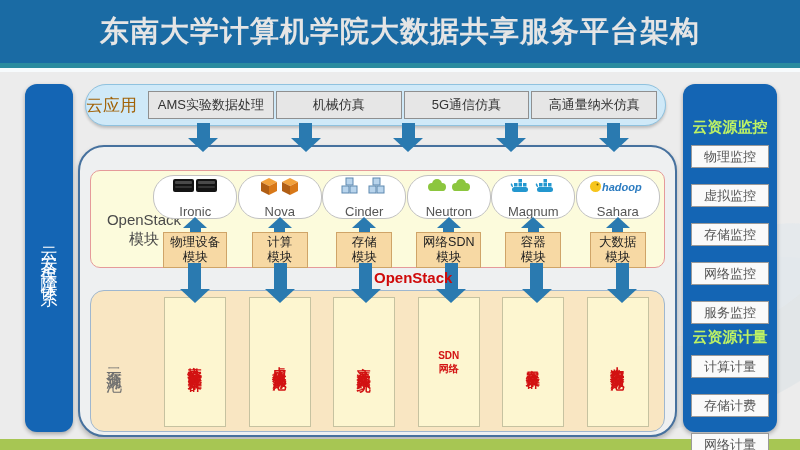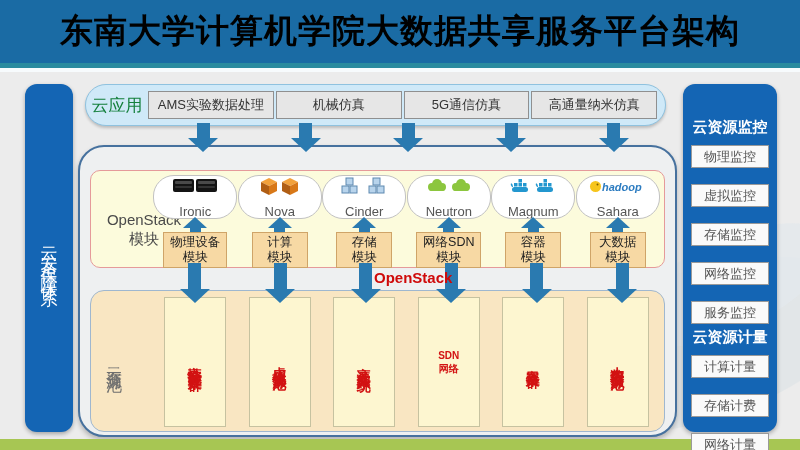--- a/index.html
+++ b/index.html
@@ -4,46 +4,46 @@
 <style>
   html,body{margin:0;padding:0}
   body{
     width:800px;height:450px;position:relative;overflow:hidden;
     background:#ececec;
     font-family:"Liberation Sans","DejaVu Sans",sans-serif;
   }
   
   .banner{position:absolute;left:0;top:0;width:800px;height:63px;background:#1a6ba4;z-index:2;
           display:flex;align-items:center;justify-content:center}
-  .banner .title{color:#000000;font-size:33px;font-weight:bold;letter-spacing:1px}
+  .banner .title{color:#e5e5e5;font-size:29px;font-weight:bold;letter-spacing:1px}
   .teal-strip{position:absolute;left:0;top:63px;width:800px;height:5px;background:#2a8b9f;z-index:2}
   .white-strip{position:absolute;left:0;top:68px;width:800px;height:4px;background:#f7fbfd;z-index:2}
   .green-strip{position:absolute;left:0;top:439px;width:800px;height:11px;background:#a7c653;z-index:2}
   
   .wm{position:absolute;border-radius:50%;background:#dde3e7;z-index:0}
   .wm1{right:-70px;bottom:30px;width:340px;height:150px;transform:rotate(-18deg);opacity:.65}
   .wm2{right:-40px;bottom:120px;width:220px;height:90px;transform:rotate(-25deg);background:#e3e8ec;opacity:.8}
   
   .vbar{position:absolute;background:#1465b4;border-radius:12px;z-index:3;
         box-shadow:0 2px 4px rgba(0,0,0,.3)}
   .left-bar{left:25px;top:84px;width:48px;height:348px;display:flex;align-items:center;justify-content:center}
   .left-bar .vtext{writing-mode:vertical-rl;text-orientation:upright;color:#fff;font-size:17px;letter-spacing:7px}
   .right-panel{left:683px;top:84px;width:94px;height:348px;display:flex;flex-direction:column;
                align-items:center;padding:30px 0 12px;box-sizing:border-box}
-  .rp-title{color:#ffffff;font-size:15px;font-weight:bold;margin:4px 0 8px;white-space:nowrap}
+  .rp-title{color:#bef264;font-size:15px;font-weight:bold;margin:4px 0 8px;white-space:nowrap}
   .rp-list{display:flex;flex-direction:column;gap:16px}
   .rp-item{width:78px;height:23px;background:#fafafa;border:1px solid #9a9a9a;
            display:flex;align-items:center;justify-content:center;
            font-size:13px;color:#555;box-sizing:border-box}
   .rp-spacer{flex:1}
   
   .apps-row{position:absolute;left:85px;top:84px;width:581px;height:42px;background:#cfe9f8;
             border:1px solid #8fc2df;border-radius:21px;z-index:3;box-sizing:border-box;
             display:flex;align-items:center;box-shadow:0 2px 3px rgba(0,0,0,.2)}
-  .apps-label{width:62px;text-align:center;font-size:17px;color:#15803d;flex:none}
+  .apps-label{width:62px;text-align:left;font-size:17px;color:#a16207;flex:none}
   .apps-boxes{flex:1;display:flex;gap:2px;margin-right:8px}
   .app-box{flex:1;height:28px;background:#e6e6e6;border:1px solid #8f8f8f;
            display:flex;align-items:center;justify-content:center;
            font-size:13px;color:#333;white-space:nowrap;box-sizing:border-box}
   
   .arrow{display:flex;flex-direction:column;align-items:center}
   .arrow .stem{width:13px;background:#2a7ab0}
   .arrow .head-down{width:0;height:0;border-left:15px solid transparent;border-right:15px solid transparent;border-top:14px solid #2a7ab0}
   .arrow.up .head-up{width:0;height:0;border-left:12px solid transparent;border-right:12px solid transparent;border-bottom:11px solid #2a7ab0}
   .arrow.up .stem{width:11px}

